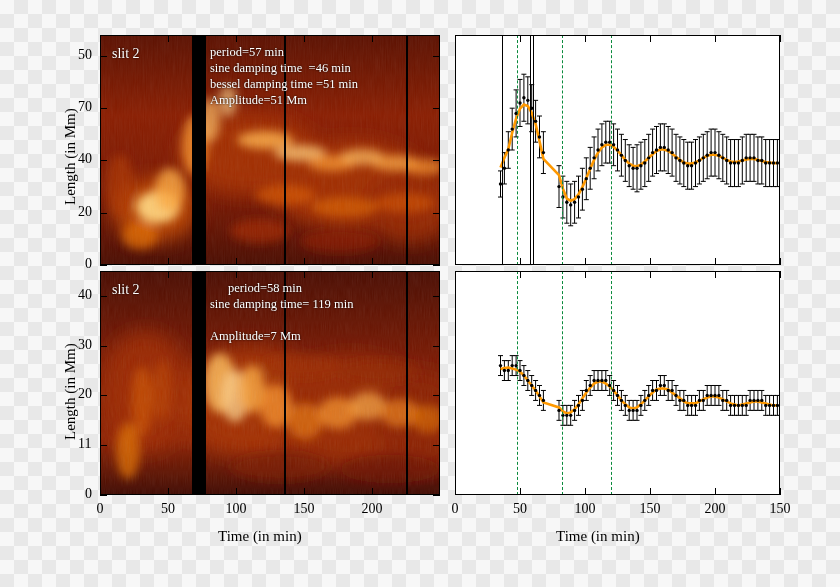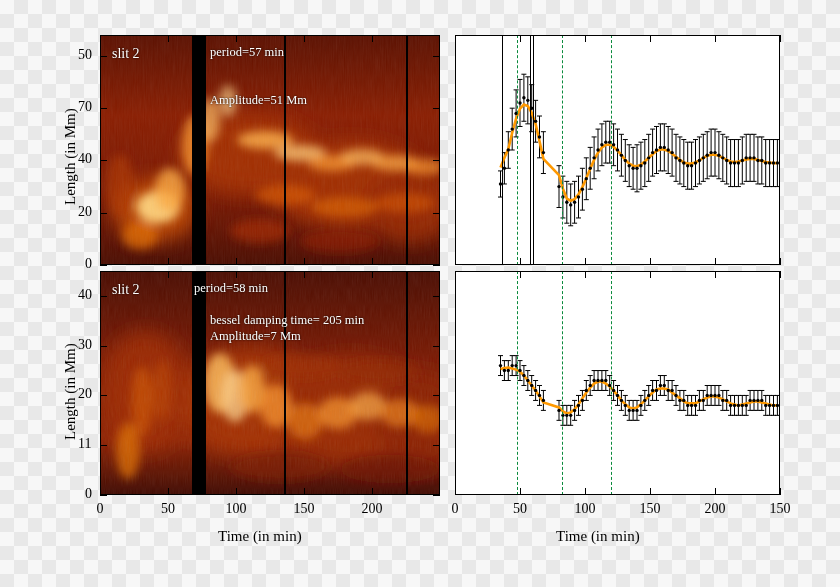--- a/index.html
+++ b/index.html
@@ -133,20 +133,22 @@
 
     <div class="blackband" style="left:92px;top:0;width:14px;height:230px;"></div>
 
     <div class="vline" style="left:184px;top:0;height:230px;"></div>
     <div class="vline" style="left:306px;top:0;height:230px;"></div>
   </div>
   <div class="border" style="left:100px;top:35px;width:340px;height:230px;"></div>
 
   <div class="slitlabel" style="left:112px;top:46px;">slit 2</div>
   <div class="anno" style="left:210px;top:45px;">period=57 min</div>
+  <div class="anno" style="left:210px;top:61px;">sine damping time  =46 min</div>
+  <div class="anno" style="left:210px;top:77px;">bessel damping time =51 min</div>
   <div class="anno" style="left:210px;top:93px;">Amplitude=51 Mm</div>
 
   <div class="panel" id="img2">
     <svg width="340" height="224" viewBox="0 0 340 224" preserveAspectRatio="none">
       <defs>
         <linearGradient id="bgv2" x1="0" y1="0" x2="0" y2="1">
           <stop offset="0%" stop-color="#4a0b00"></stop>
           <stop offset="40%" stop-color="#7a1800"></stop>
           <stop offset="75%" stop-color="#8e2100"></stop>
           <stop offset="100%" stop-color="#3e0800"></stop>
@@ -192,22 +194,22 @@
       </g>
       <rect x="0" y="0" width="340" height="224" filter="url(#gr2)" opacity="0.55"></rect>
     </svg>
     <div class="blackband" style="left:92px;top:0;width:14px;height:224px;"></div>
     <div class="vline" style="left:184px;top:0;height:224px;"></div>
     <div class="vline" style="left:306px;top:0;height:224px;"></div>
   </div>
   <div class="border" style="left:100px;top:271px;width:340px;height:224px;"></div>
 
   <div class="slitlabel" style="left:112px;top:282px;">slit 2</div>
-  <div class="anno" style="left:194px;top:281px;">period=58 min</div>
-  <div class="anno" style="left:210px;top:313px;">bessel damping time= 205 min</div>
+  <div class="anno" style="left:228px;top:281px;">period=58 min</div>
+  <div class="anno" style="left:210px;top:297px;">sine damping time= 119 min</div>
   <div class="anno" style="left:210px;top:329px;">Amplitude=7 Mm</div>
 
   <div class="panel" id="plot1">
     <svg width="325" height="230" viewBox="0 0 325 230">
       <g id="s1err" stroke="#000" stroke-width="1" fill="none">
           <path d="M45.50000000000001 135.9090909090909 L45.50000000000001 162.04545454545453 M43.00000000000001 135.9090909090909 L48.00000000000001 135.9090909090909 M43.00000000000001 162.04545454545453 L48.00000000000001 162.04545454545453"></path>
           <path d="M49.4 117.61363636363637 L49.4 148.97727272727275 M46.9 117.61363636363637 L51.9 117.61363636363637 M46.9 148.97727272727275 L51.9 148.97727272727275"></path>
           <path d="M53.300000000000004 96.70454545454545 L53.300000000000004 133.29545454545456 M50.800000000000004 96.70454545454545 L55.800000000000004 96.70454545454545 M50.800000000000004 133.29545454545456 L55.800000000000004 133.29545454545456"></path>
           <path d="M57.199999999999996 73.18181818181819 L57.199999999999996 115 M54.699999999999996 73.18181818181819 L59.699999999999996 73.18181818181819 M54.699999999999996 115 L59.699999999999996 115"></path>
           <path d="M61.1 54.88636363636363 L61.1 101.93181818181819 M58.6 54.88636363636363 L63.6 54.88636363636363 M58.6 101.93181818181819 L63.6 101.93181818181819"></path>

